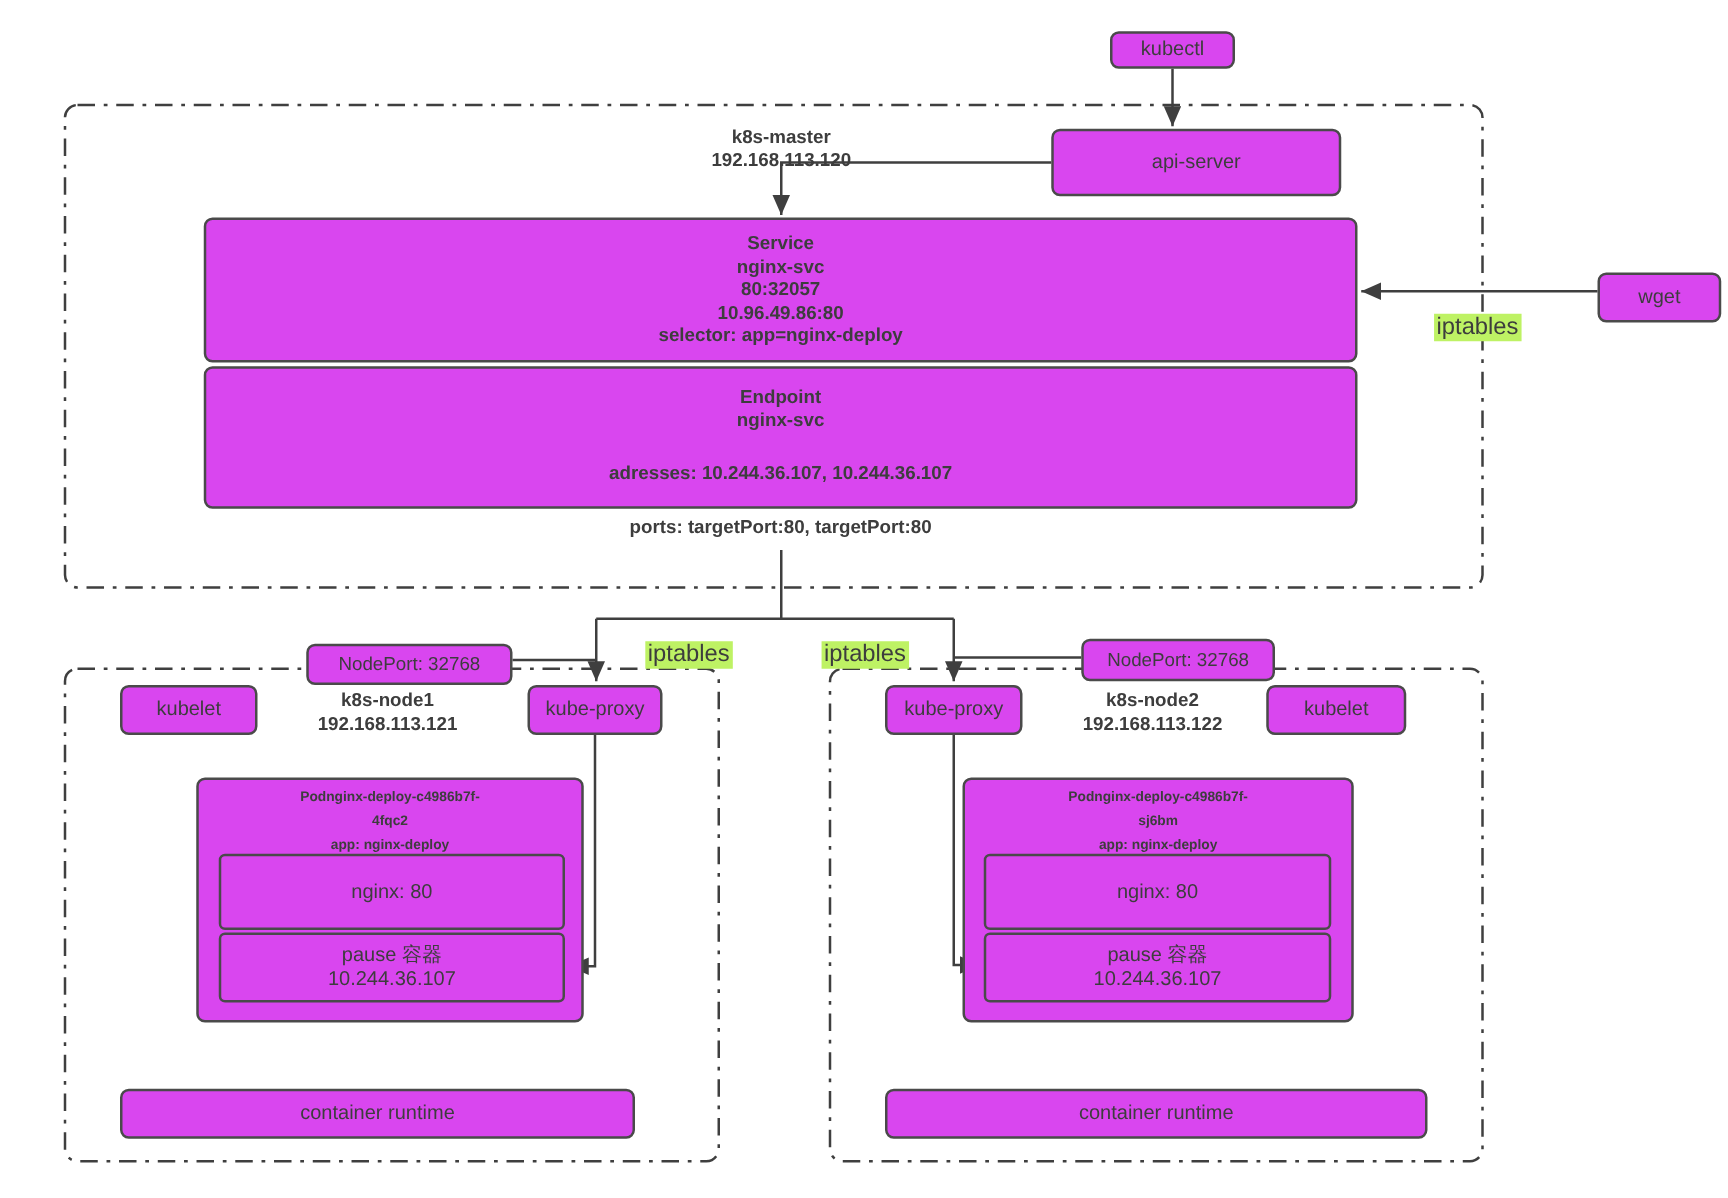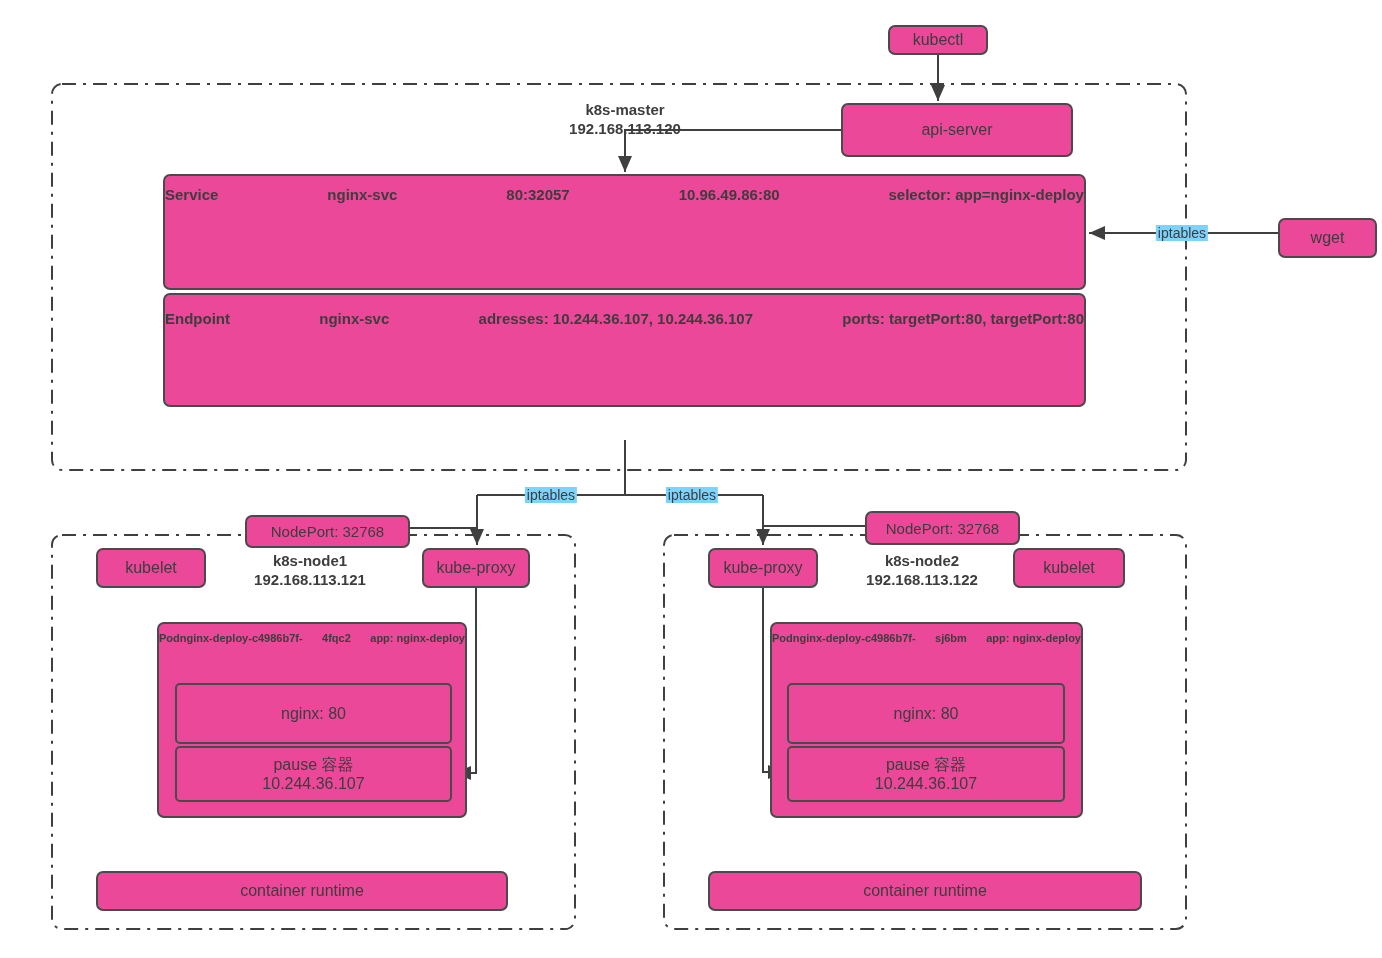--- a/index.html
+++ b/index.html
@@ -3,32 +3,32 @@
 <meta charset="utf-8">
 <style>
   html,body{margin:0;padding:0;background:#ffffff;}
   #canvas{
     position:relative;width:1382px;height:958px;background:#ffffff;
     font-family:"Liberation Sans",sans-serif;color:#3d3d3d;overflow:hidden;
   }
   #wires{position:absolute;left:0;top:0;width:1382px;height:958px;}
   .box{
     position:absolute;box-sizing:border-box;border:2px solid #4a4a4a;border-radius:7px;
-    background:#ec4899;display:flex;align-items:center;justify-content:center;
+    background:#d946ef;display:flex;align-items:center;justify-content:center;
     font-size:16px;color:#3d3d3d;text-align:center;
   }
-  .lines{display:flex;flex-direction:row;align-items:center;justify-content:space-between;
+  .lines{display:flex;flex-direction:column;align-items:center;justify-content:flex-start;
     font-weight:bold;font-size:15px;line-height:18.5px;width:100%;}
   .freelabel{position:absolute;text-align:center;font-size:15px;line-height:19px;
     font-weight:bold;transform:translateX(-50%);white-space:nowrap;}
-  .wire-label{position:absolute;transform:translate(-50%,-50%);font-size:14px;
-    font-weight:normal;background:#7dd3fc;padding:0 2px;white-space:nowrap;color:#3d3d3d;}
+  .wire-label{position:absolute;transform:translate(-50%,-50%);font-size:19px;
+    font-weight:normal;background:#bef264;padding:0 2px;white-space:nowrap;color:#3d3d3d;margin-top:29px;}
   .pod{align-items:flex-start;}
   .pod .lines{padding-top:5px;font-size:11px;line-height:19px;}
-  .gap17{margin-top:1px;}
+  .gap17{margin-top:24px;}
   .smallcell{font-size:15px;}
 </style>
 </head>
 <body>
 
 <div id="canvas">
 
   <svg id="wires" width="1382" height="958" viewBox="0 0 1382 958">
     <defs>
       <marker id="arrow" markerWidth="9" markerHeight="8" refX="8" refY="3.5" orient="auto" markerUnits="strokeWidth">

